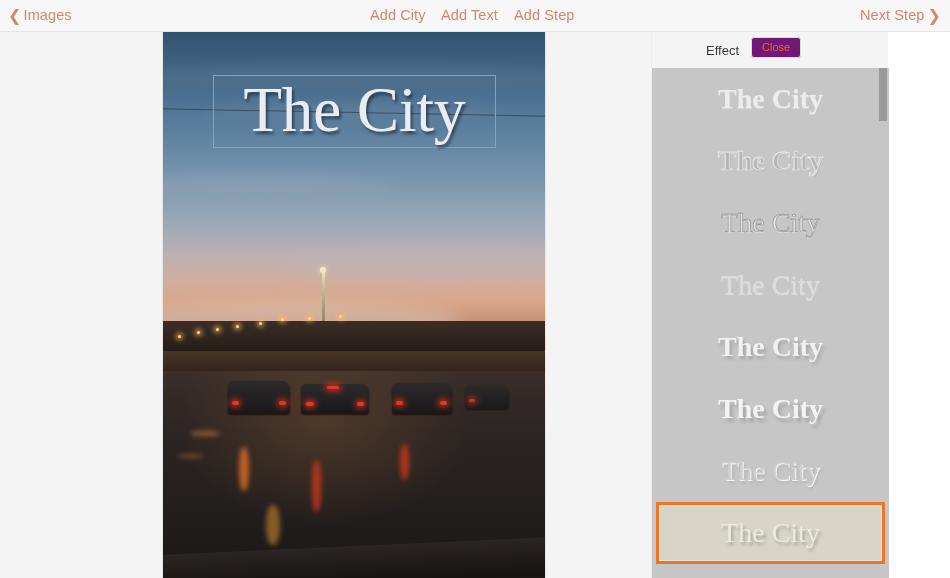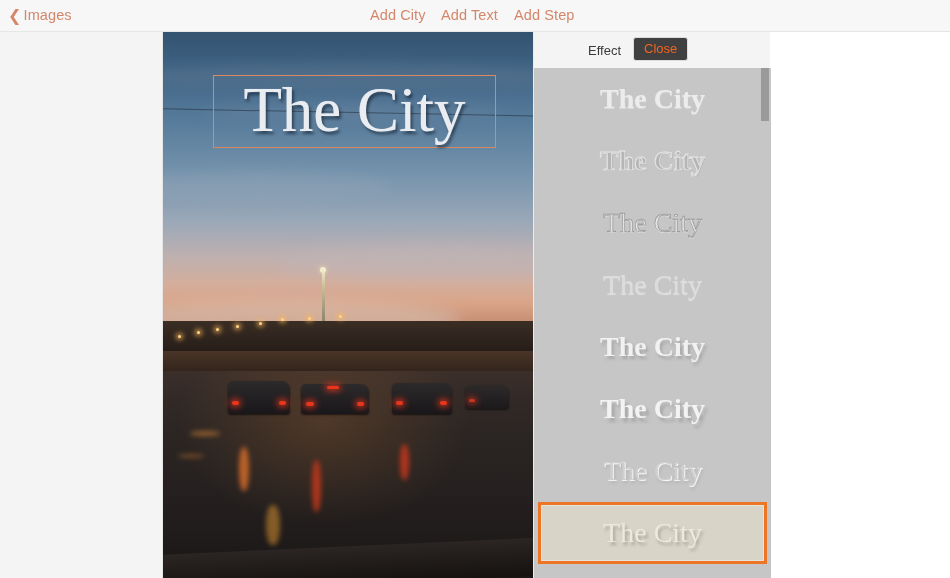--- a/index.html
+++ b/index.html
@@ -3,21 +3,21 @@
 <meta charset="utf-8">
 <style>
   * { box-sizing: border-box; margin: 0; padding: 0; }
   html, body {
     width: 950px; height: 578px;
     overflow: hidden;
     font-family: "Liberation Sans", sans-serif;
     background: #ffffff;
   }
 
-  #app { position: relative; width: 770px; height: 578px; background: #f6f6f6; }
+  #app { position: relative; width: 888px; height: 578px; background: #f6f6f6; }
 
   
   #topbar {
     position: absolute; left: 0; top: 0; width: 950px; height: 32px;
     background: #f7f7f7;
     border-bottom: 1px solid #e6e6e6;
     z-index: 40;
   }
   .tb-link {
     position: absolute; top: 0; height: 31px; line-height: 31px;
@@ -206,22 +206,22 @@
   #panel-head {
     position: absolute; left: 12px; top: 0; width: 237px; height: 36px;
   }
   #effect-label {
     position: absolute; left: 42px; top: 11px;
     font-size: 13px; color: #3a3a3a;
   }
   #close-btn {
     position: absolute; left: 87px; top: 5px;
     padding: 3px 10px 4px;
-    background: #404040; border: 1px solid #dcdcdc; border-radius: 3px;
-    color: #f0651f; font-size: 13px; cursor: pointer;
+    background: #701a75; border: 1px solid #dcdcdc; border-radius: 3px;
+    color: #f0651f; font-size: 11px; cursor: pointer;
     font-family: "Liberation Sans", sans-serif;
   }
 
   #effect-list {
     position: absolute; left: 0; top: 36px; width: 237px; height: 510px;
     background: #c6c6c6;
     overflow: hidden;
   }
   .eff {
     position: relative; width: 229px; height: 62px; margin: 0 auto;
@@ -273,20 +273,23 @@
 
 <div id="app">
 
   <div id="topbar">
     <div class="tb-link" id="lnk-images">
       <span class="chev chev-l">❮</span><span>Images</span>
     </div>
     <div class="tb-link" id="lnk-addtext">Add City</div>
     <div class="tb-link" id="lnk-addlogo">Add Text</div>
     <div class="tb-link" id="lnk-addgroup">Add Step</div>
+    <div class="tb-link" id="lnk-nextstep">
+      <span>Next Step</span><span class="chev chev-r">❯</span>
+    </div>
   </div>
 
   <div id="workspace">
     <div id="canvas-wrap">
 
       <div id="photo">
         <div class="sky"></div>
         <div class="cloudband cl1"></div>
         <div class="cloudband cl2"></div>
         <div class="cloudband cl3"></div>

